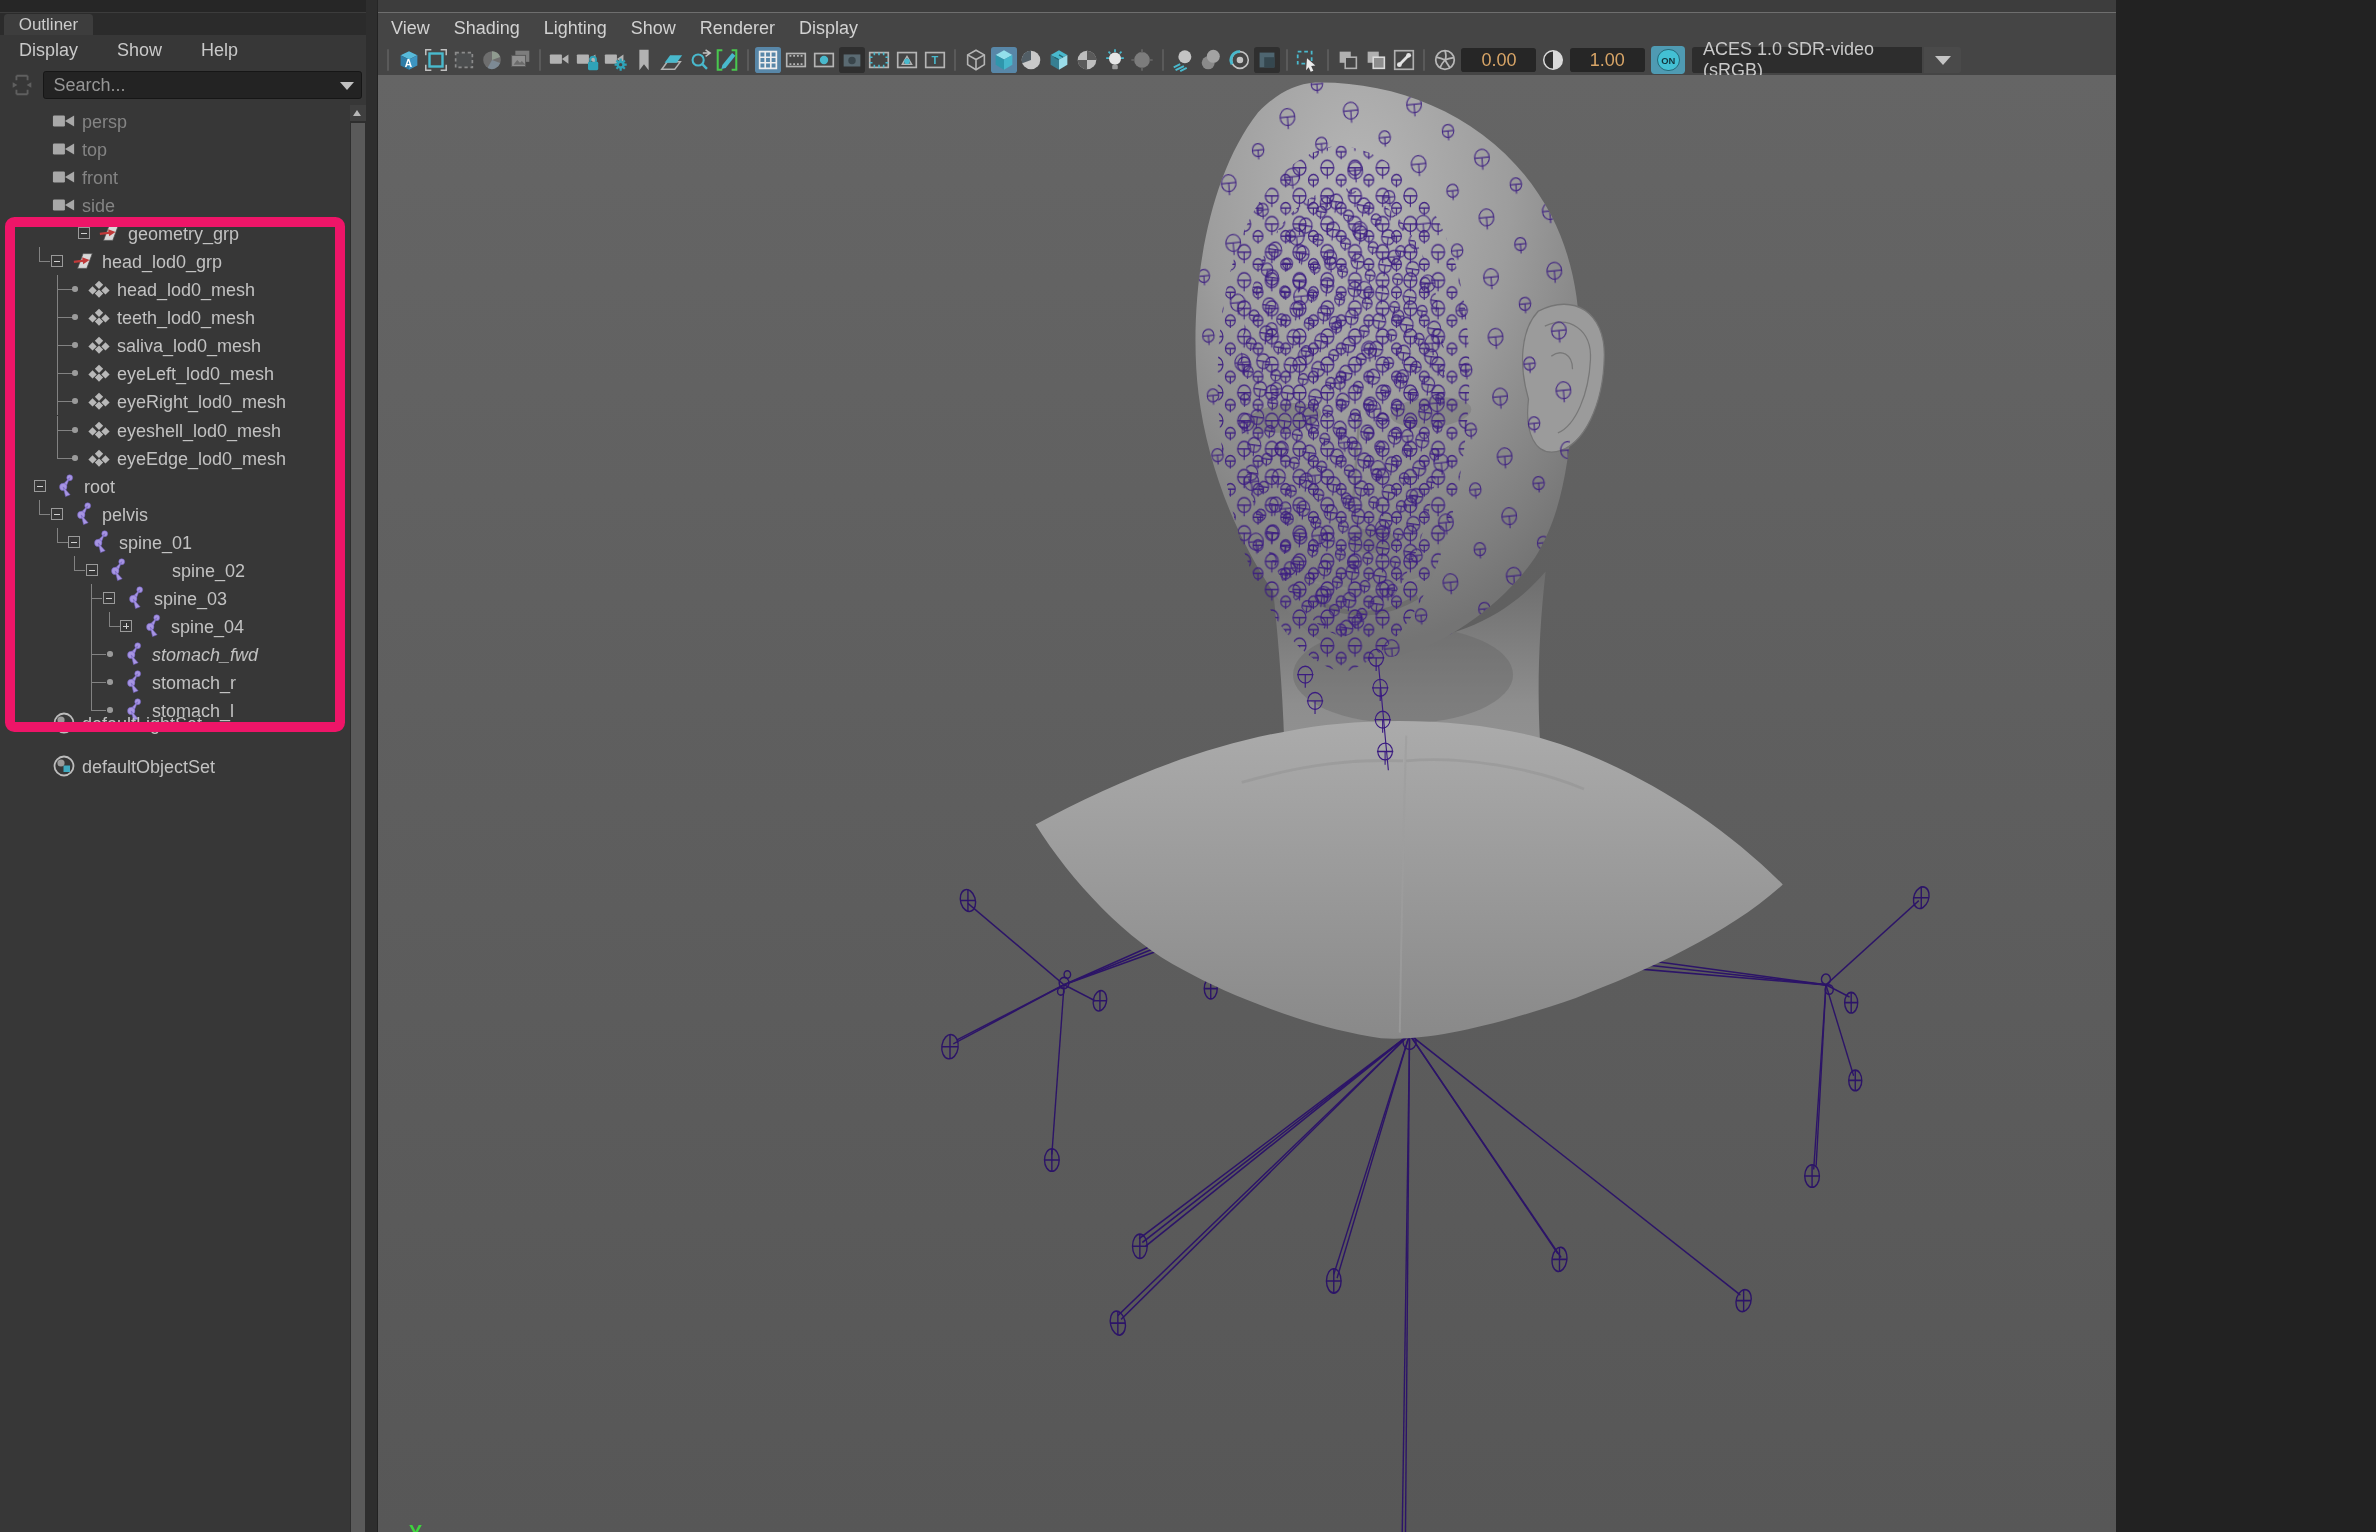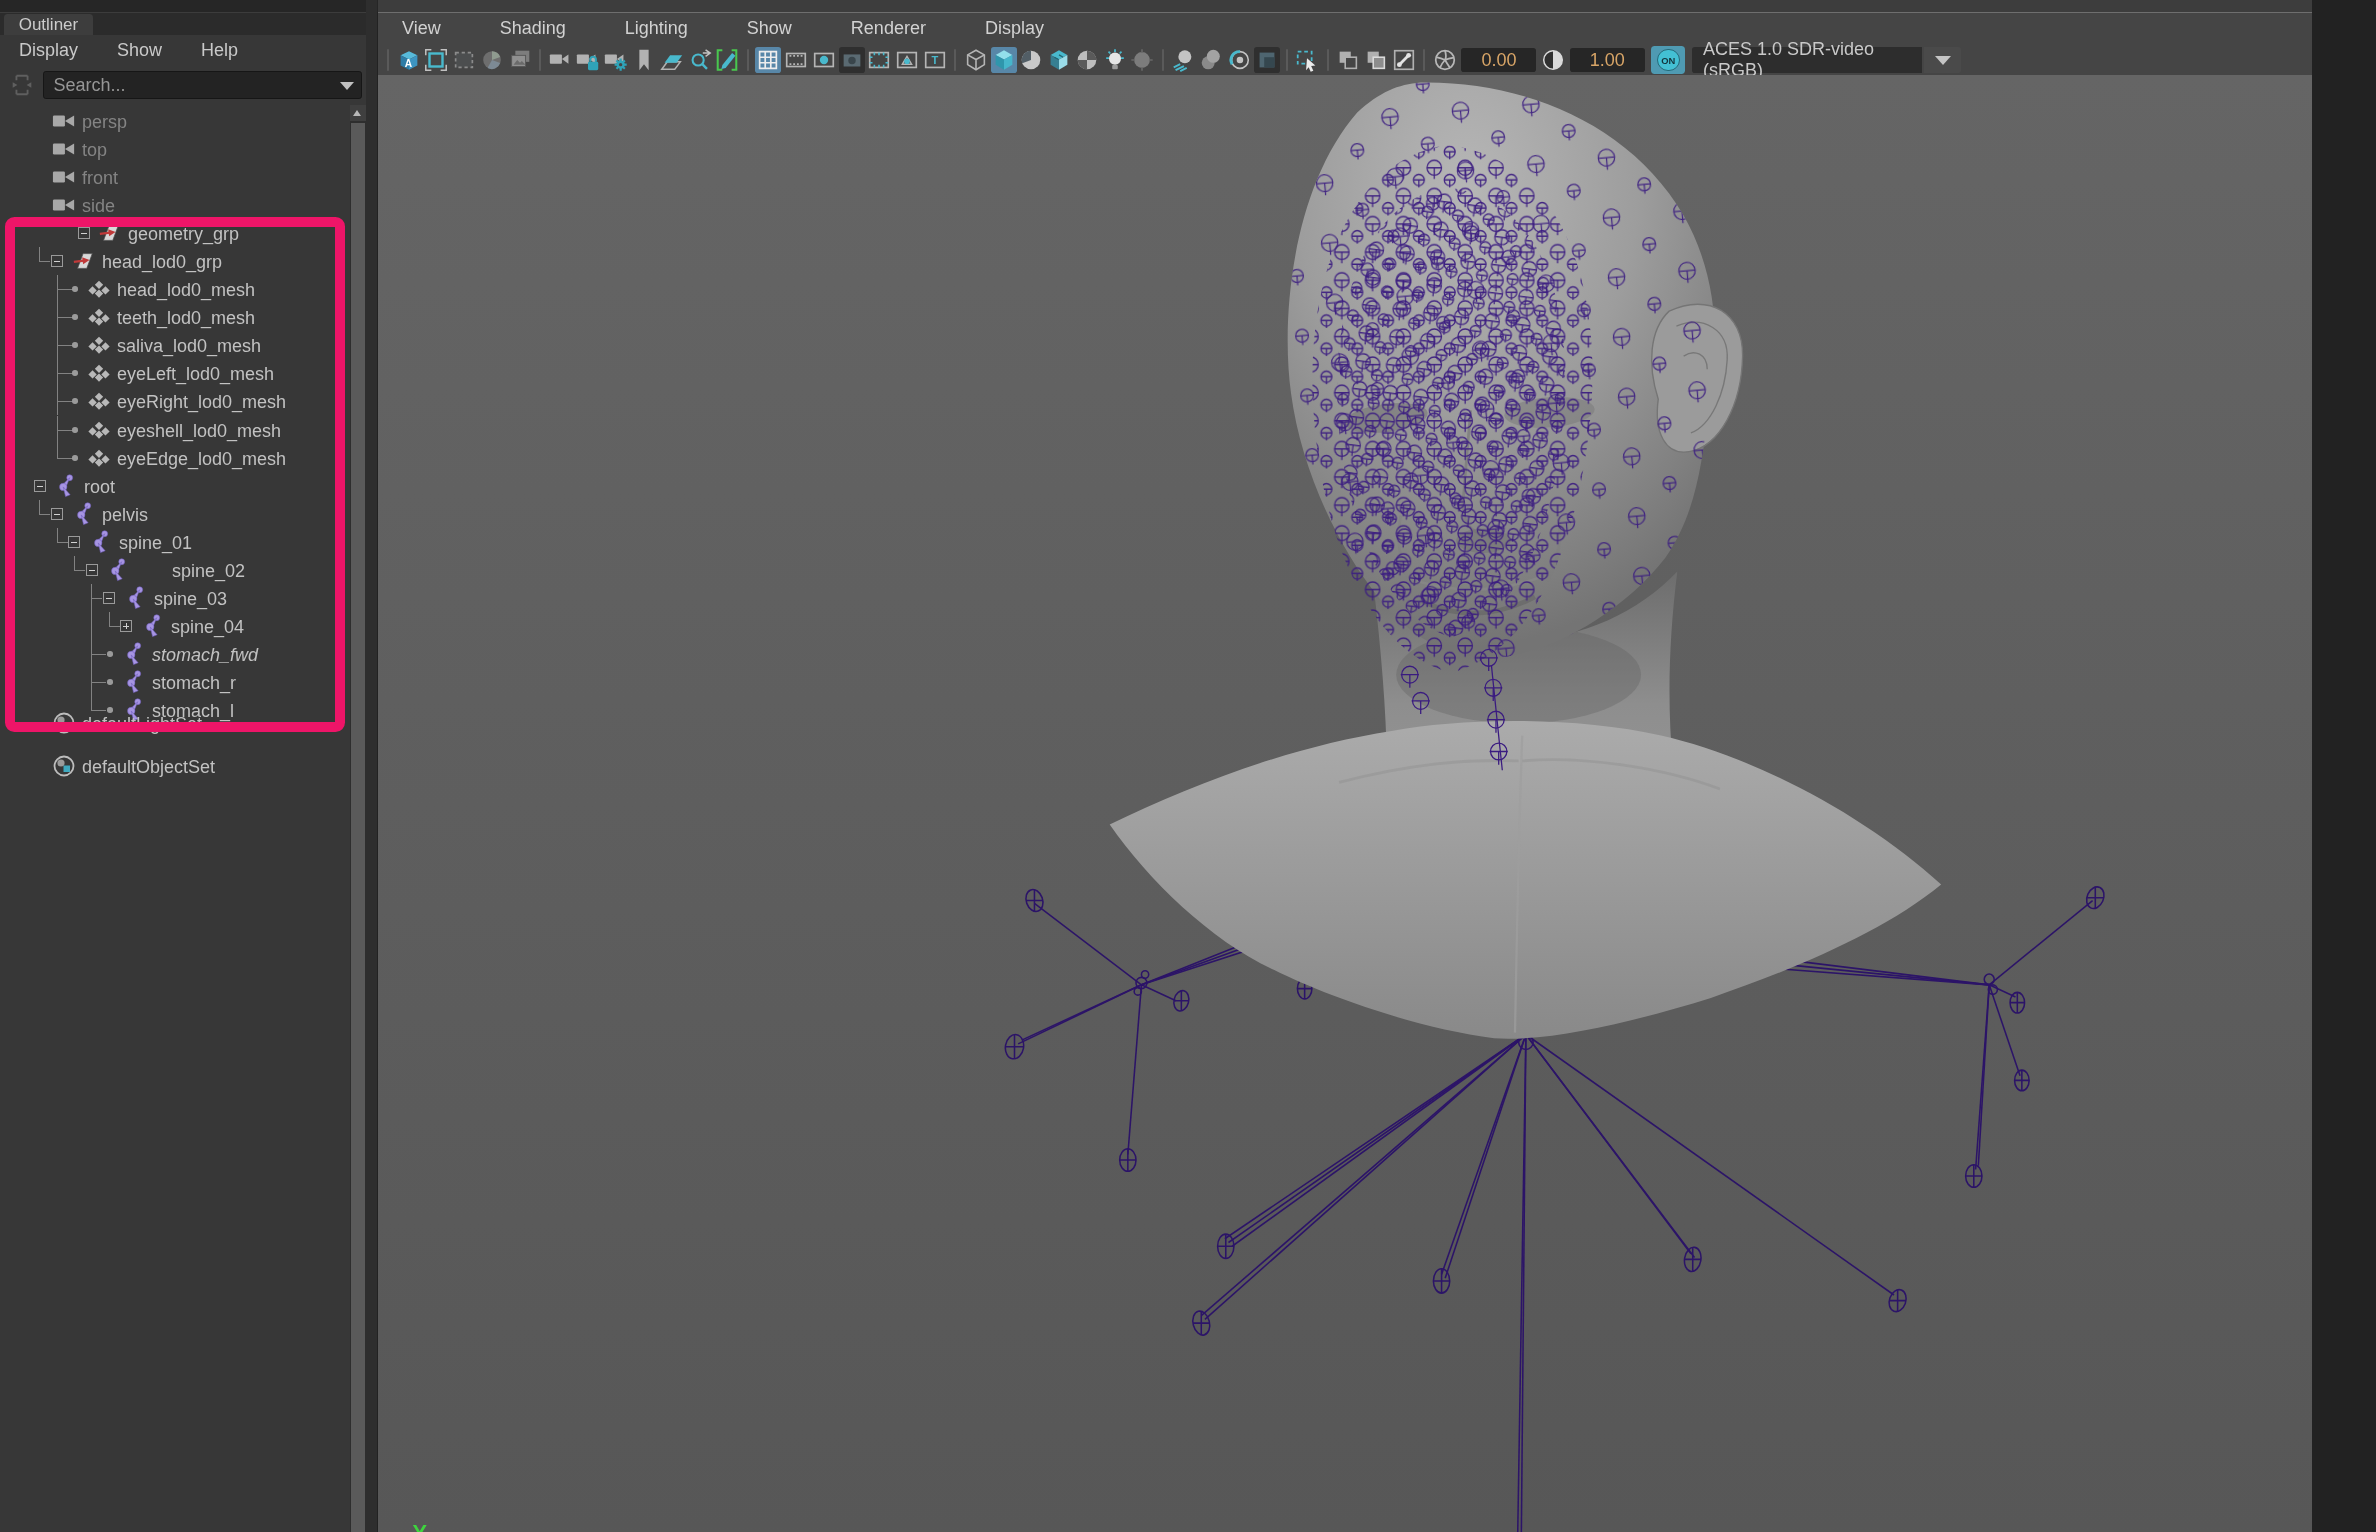--- a/index.html
+++ b/index.html
@@ -1,16 +1,16 @@
 <!DOCTYPE html>
 <html style="font-size:15px"><head>
 <meta charset="utf-8">
 <style>
   html,body{margin:0;padding:0;background:#222;}
-  #app{position:relative;width:2312px;height:1533px;overflow:hidden;
+  #app{position:relative;width:2116px;height:1533px;overflow:hidden;
        font-family:"Liberation Sans",sans-serif;color:#c2c2c2;
        -webkit-font-smoothing:antialiased;}
   
   .top-strip-left{position:absolute;left:0;top:0;width:378px;height:12px;background:#262626;}
   .top-strip-right{position:absolute;left:378px;top:0;right:0;height:12px;background:#3d3d3d;}
   
   .outliner{position:absolute;left:0;top:12px;width:366px;bottom:0;background:#373737;}
   .ol-tabrow{position:absolute;left:0;top:0;width:100%;height:22.5px;background:#2b2b2b;border-top:0.9px solid #3c3c3c;}
   .ol-tab{position:absolute;left:3.7px;top:0.9px;height:21.5px;padding:0 15px;background:#3d3d3d;
           border-radius:3.7px 3.7px 0 0;font-size:17px;line-height:21.5px;color:#cccccc;}
@@ -45,21 +45,21 @@
   .ol-sb .thumb{position:absolute;left:0.9px;right:0.9px;top:18px;bottom:0;background:#5a5a5a;}
   .splitter{position:absolute;left:366px;top:0;width:11.2px;bottom:0;background:#2e2e2e;}
   
   .annotation{position:absolute;left:4.7px;top:217px;width:340px;height:515px;
               border:10.3px solid var(--pink);border-radius:9.4px;box-sizing:border-box;
               z-index:60;pointer-events:none;}
   
   .viewport{position:absolute;left:378px;top:12px;right:0;bottom:0;background:#454545;}
   .vp-menubar{position:absolute;left:0;top:0;right:0;height:31px;background:#454545;
               border-top:1.9px solid #6e6e6e;display:flex;align-items:center;
-              padding-left:24px;box-sizing:border-box;gap:59px;}
+              padding-left:13px;box-sizing:border-box;gap:24px;}
   .vp-menu{font-size:18px;color:#d2d2d2;}
   .vp-toolbar{position:absolute;left:0;top:33px;right:0;height:30px;background:#454545;
               border-bottom:1.9px solid #303030;display:flex;align-items:center;padding-left:3.7px;}
   .tbtn{width:26px;height:26px;margin:0 0.9px;border-radius:2.8px;display:flex;align-items:center;
         justify-content:center;flex:0 0 auto;}
   .tbtn svg{width:26px;height:26px;}
   .tbtn.active{background:#5887a8;}
   .tbtn.pressed{background:#2f2f2f;}
   .tsep{width:1.9px;height:22.5px;background:#5a5a5a;margin:0 5.6px;flex:0 0 auto;border-radius:0.9px;}
   .tfield{height:24px;min-width:60px;background:#262626;border-radius:2.8px;color:var(--valcol);

